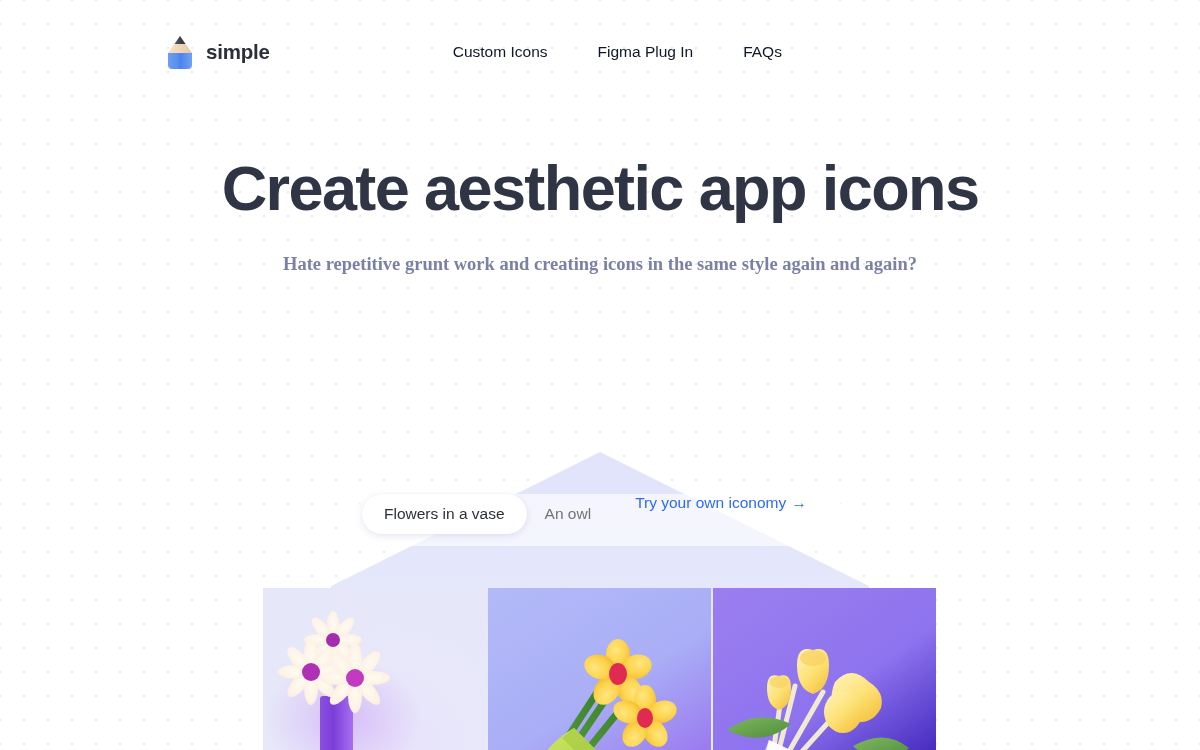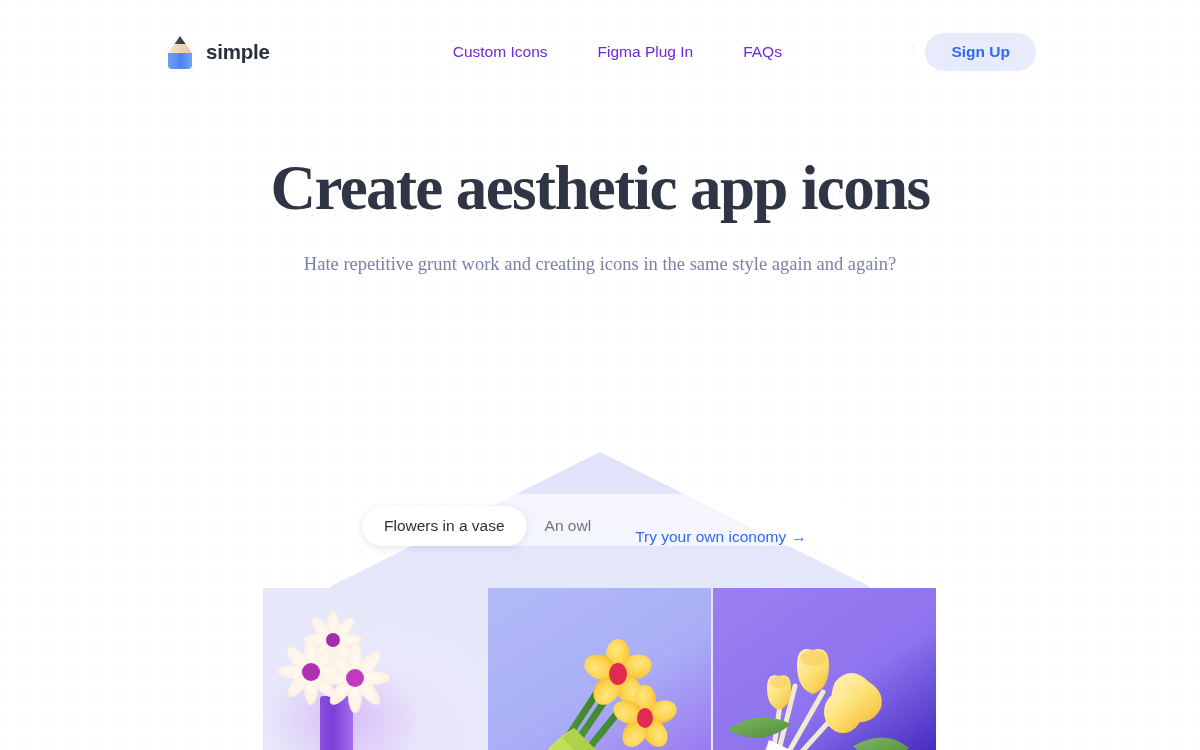--- a/index.html
+++ b/index.html
@@ -50,21 +50,21 @@
 
   .main-nav {
     display: flex;
     align-items: center;
     gap: 50px;
     margin-left: 183px;
   }
 
   .nav-link {
     font-size: 15.5px;
-    color: #6d28d9;
+    color: #0f172a;
     text-decoration: none;
     white-space: nowrap;
   }
 
   .signup-btn {
     margin-left: auto;
     background: #e7ebfb;
     color: #2f6bf0;
     font-size: 15.5px;
     font-weight: bold;
@@ -84,29 +84,30 @@
     width: 1200px;
     text-align: center;
   }
 
   .hero-title {
     font-size: 63px;
     line-height: 77px;
     font-weight: bold;
     color: #2f3545;
     letter-spacing: -1.6px;
-    font-family: Liberation Serif, serif;
+    font-family: Liberation Sans, sans-serif;
   }
 
   .hero-sub {
     margin-top: 22px;
     font-family: "Liberation Serif", serif;
     font-size: 18.5px;
     line-height: 30px;
     color: #7b81a6;
+    font-weight: bold;
   }
 
   
   .arch {
     position: absolute;
     left: 320px;
     top: 452px;
     width: 560px;
     height: 298px;
     background: linear-gradient(180deg, #e0e3fa 0%, #e6e8fb 55%, #e9ebfc 100%);
@@ -117,21 +118,21 @@
   
   .prompt-bar {
     position: absolute;
     left: 354px;
     top: 494px;
     width: 492px;
     height: 52px;
     background: rgba(255,255,255,0.62);
     border-radius: 999px;
     display: flex;
-    align-items: flex-end;
+    align-items: flex-start;
     padding: 0 8px;
   }
 
   .prompt-pill {
     border: none;
     background: transparent;
     font-family: inherit;
     font-size: 15.5px;
     color: #737373;
     padding: 0 18px;
@@ -213,21 +214,20 @@
     </span>
     <span class="brand-name">simple</span>
   </a>
 
   <nav class="main-nav">
     <a class="nav-link" href="#">Custom Icons</a>
     <a class="nav-link" href="#">Figma Plug In</a>
     <a class="nav-link" href="#">FAQs</a>
   </nav>
 
-  <button class="signup-btn">Sign Up</button>
 </header>
 
 <section class="hero">
   <h1 class="hero-title">
     <span>Create aesthetic app icons</span><br>
   </h1>
   <p class="hero-sub">
     <span>Hate repetitive grunt work and creating icons in the same style again and again?</span><br>
   </p>
 </section>

